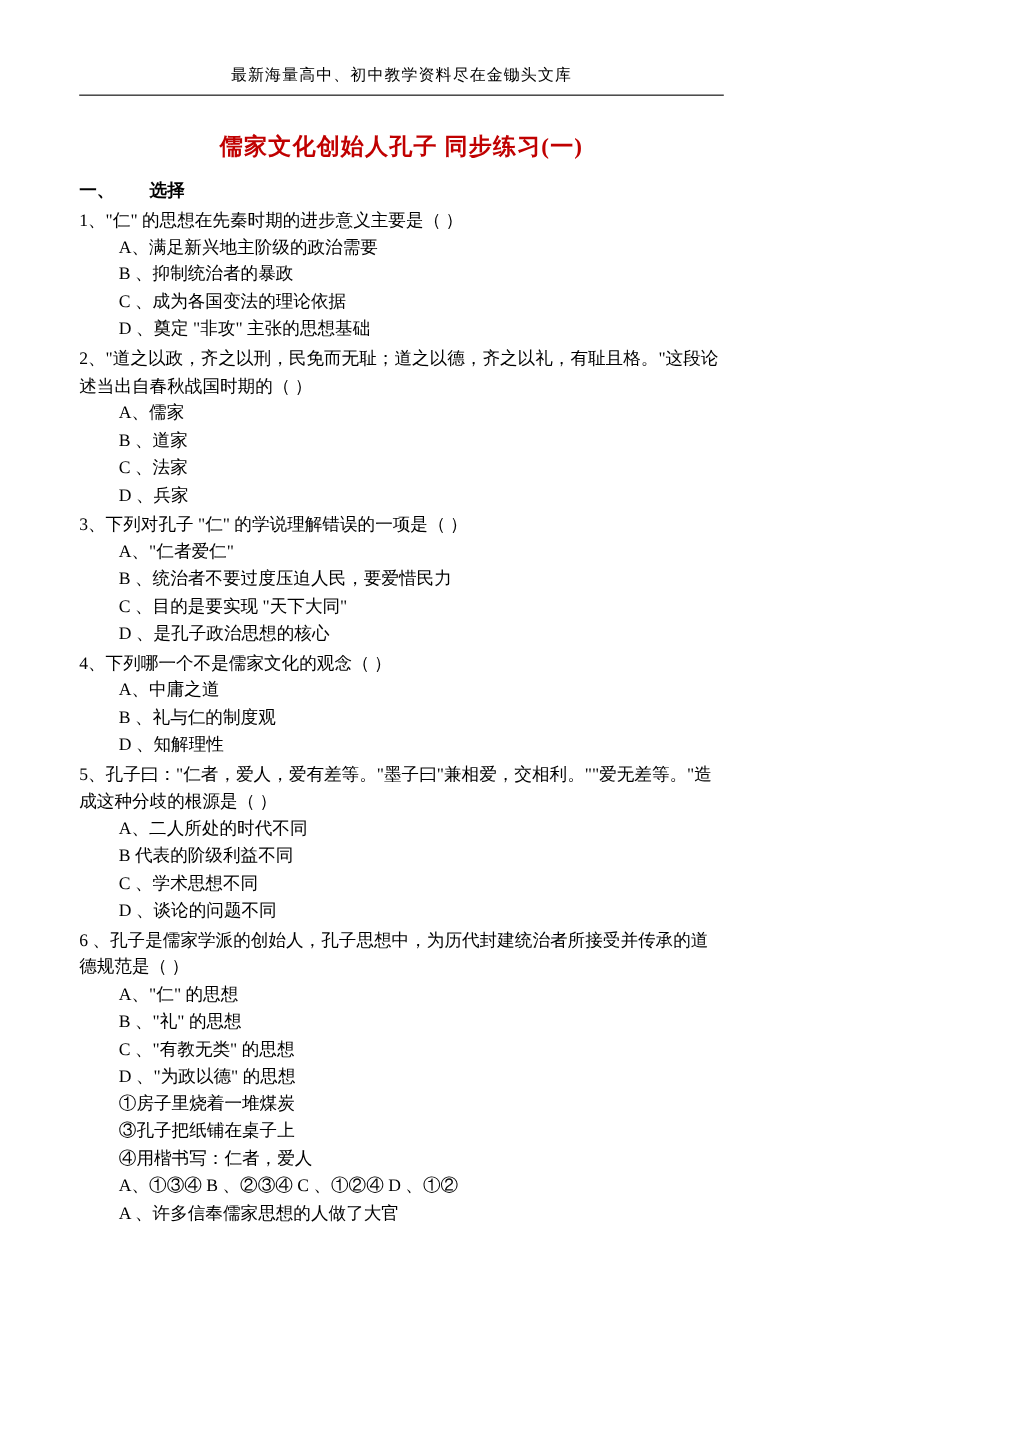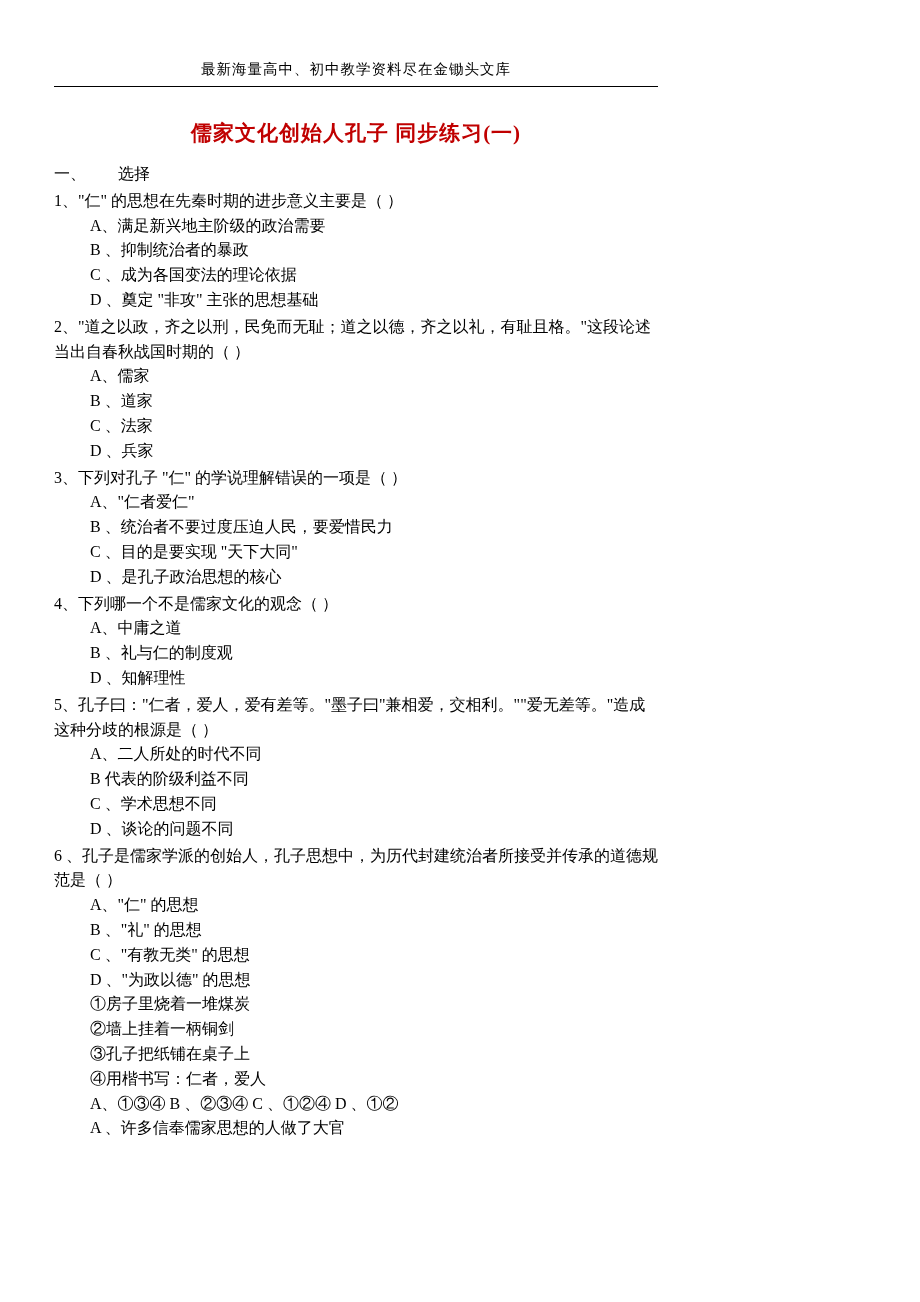--- a/index.html
+++ b/index.html
@@ -8,21 +8,21 @@
     background: #fff;
     font-family: "SimSun", "宋体", serif;
     font-size: 16px;
     color: #000;
     line-height: 1.55;
   }
   .page {
     width: 768px;
     min-height: 1302px;
     box-sizing: border-box;
-    padding: 58px 110px 60px 54px;
+    padding: 58px 110px 60px 72px;
   }
   .header-area {
     text-align: center;
     font-size: 14.5px;
     letter-spacing: 1px;
     padding-bottom: 6px;
   }
   .header-rule {
     border-bottom: 1px solid #000;
     margin-bottom: 30px;
@@ -31,21 +31,21 @@
     text-align: center;
     margin: 10px 0 12px 0;
   }
   .title-main {
     color: #c00000;
     font-weight: bold;
     font-size: 21px;
     letter-spacing: 1px;
   }
   .section-head {
-    font-weight: normal;
+    font-weight: bold;
     margin-top: 0;
   }
   .section-head .sh-num { display:inline-block; }
   .section-head .sh-label { display:inline-block; margin-left: 28px; }
   .stem { margin-top: 2px; }
   .opt { margin-left: 36px; }
 </style>
 </head>
 <body>
 
@@ -92,20 +92,19 @@
   <div class="opt">C 、学术思想不同</div>
   <div class="opt">D 、谈论的问题不同</div>
 
   <div class="stem">6 、孔子是儒家学派的创始人，孔子思想中，为历代封建统治者所接受并传承的道德规范是（     ）</div>
   <div class="opt">A、"仁" 的思想</div>
   <div class="opt">B 、"礼" 的思想</div>
   <div class="opt">C 、"有教无类" 的思想</div>
   <div class="opt">D 、"为政以德" 的思想</div>
 
   <div class="opt">①房子里烧着一堆煤炭</div>
-  <div class="opt">②墙上挂着一柄铜剑</div>
   <div class="opt">③孔子把纸铺在桌子上</div>
   <div class="opt">④用楷书写：仁者，爱人</div>
   <div class="opt">A、①③④     B 、②③④     C 、①②④     D 、①②</div>
 
   <div class="opt">A 、许多信奉儒家思想的人做了大官</div>
 
 </div>
 
 </body></html>

